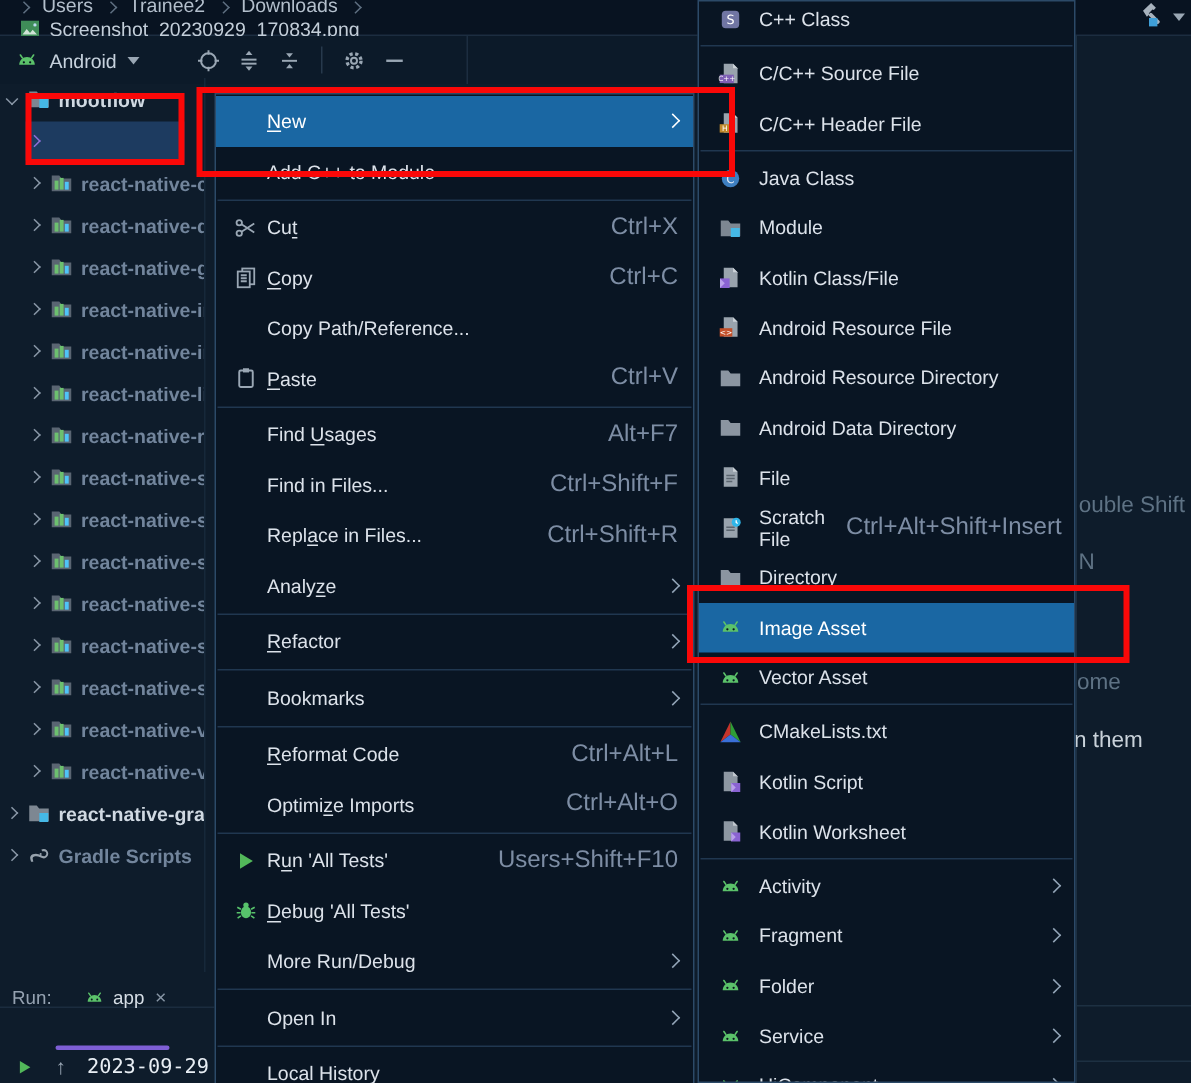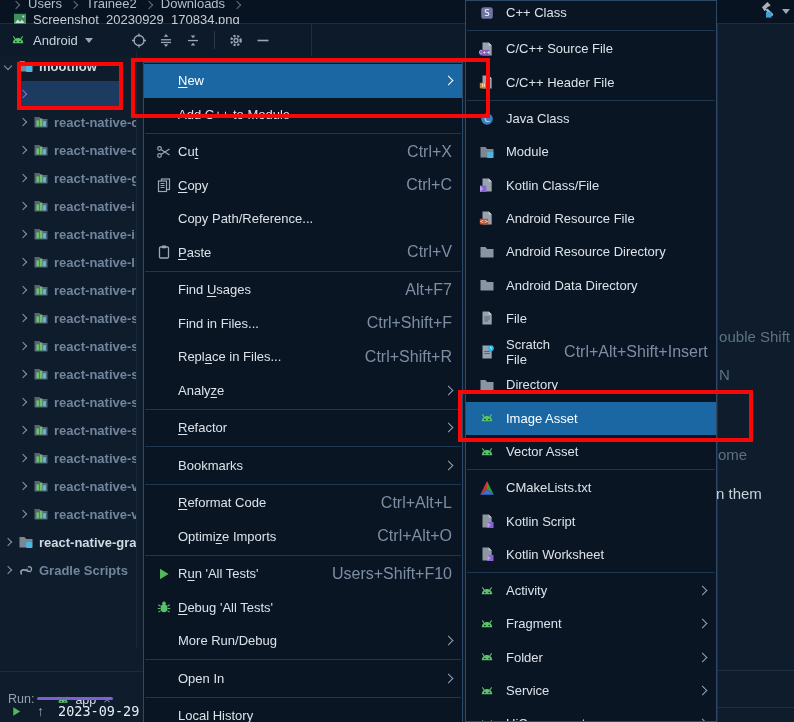--- a/index.html
+++ b/index.html
@@ -61,21 +61,21 @@
   #sub-menu .msep{margin:1px 1px;}
 
   
   #editor-vline{position:absolute;left:717px;top:24px;width:1px;height:698px;background:#1d3042;}
   .ed-hline{position:absolute;left:717px;width:77px;height:1px;background:#1d3042;}
   .tip{position:absolute;font-size:15px;color:#5e7284;white-space:nowrap;}
   .tip.bright{color:#c9d2da;}
 
   
   #run-hline{position:absolute;left:0;top:671px;width:143px;height:1px;background:#1b2c3f;}
-  #run-tab-row{position:absolute;left:0;top:692px;width:143px;height:28px;display:flex;align-items:flex-start;font-size:12.5px;}
+  #run-tab-row{position:absolute;left:0;top:644px;width:143px;height:28px;display:flex;align-items:flex-end;font-size:12.5px;}
   #run-label{color:#95a2b1;padding-left:8px;}
   #run-tab{display:flex;align-items:center;gap:5px;margin-left:22px;color:#d6dee6;}
   #run-tab .ic{width:14px;height:14px;flex-basis:14px;}
   #tab-close{color:#8795a5;font-size:13px;margin-left:2px;}
   #tab-underline{position:absolute;left:37px;top:697px;width:76px;height:3px;background:#7e5fd5;border-radius:2px;}
   #console-row{position:absolute;left:0;top:700px;width:465px;height:22px;display:flex;align-items:center;gap:14px;padding-left:10px;}
   #console-row .ic{width:13px;height:13px;flex-basis:13px;}
   #up-arrow{color:#9aa7b5;font-size:14px;font-weight:bold;}
   #log-date{font-family:"DejaVu Sans Mono",monospace;font-size:13.5px;color:#e8eef4;}
 

